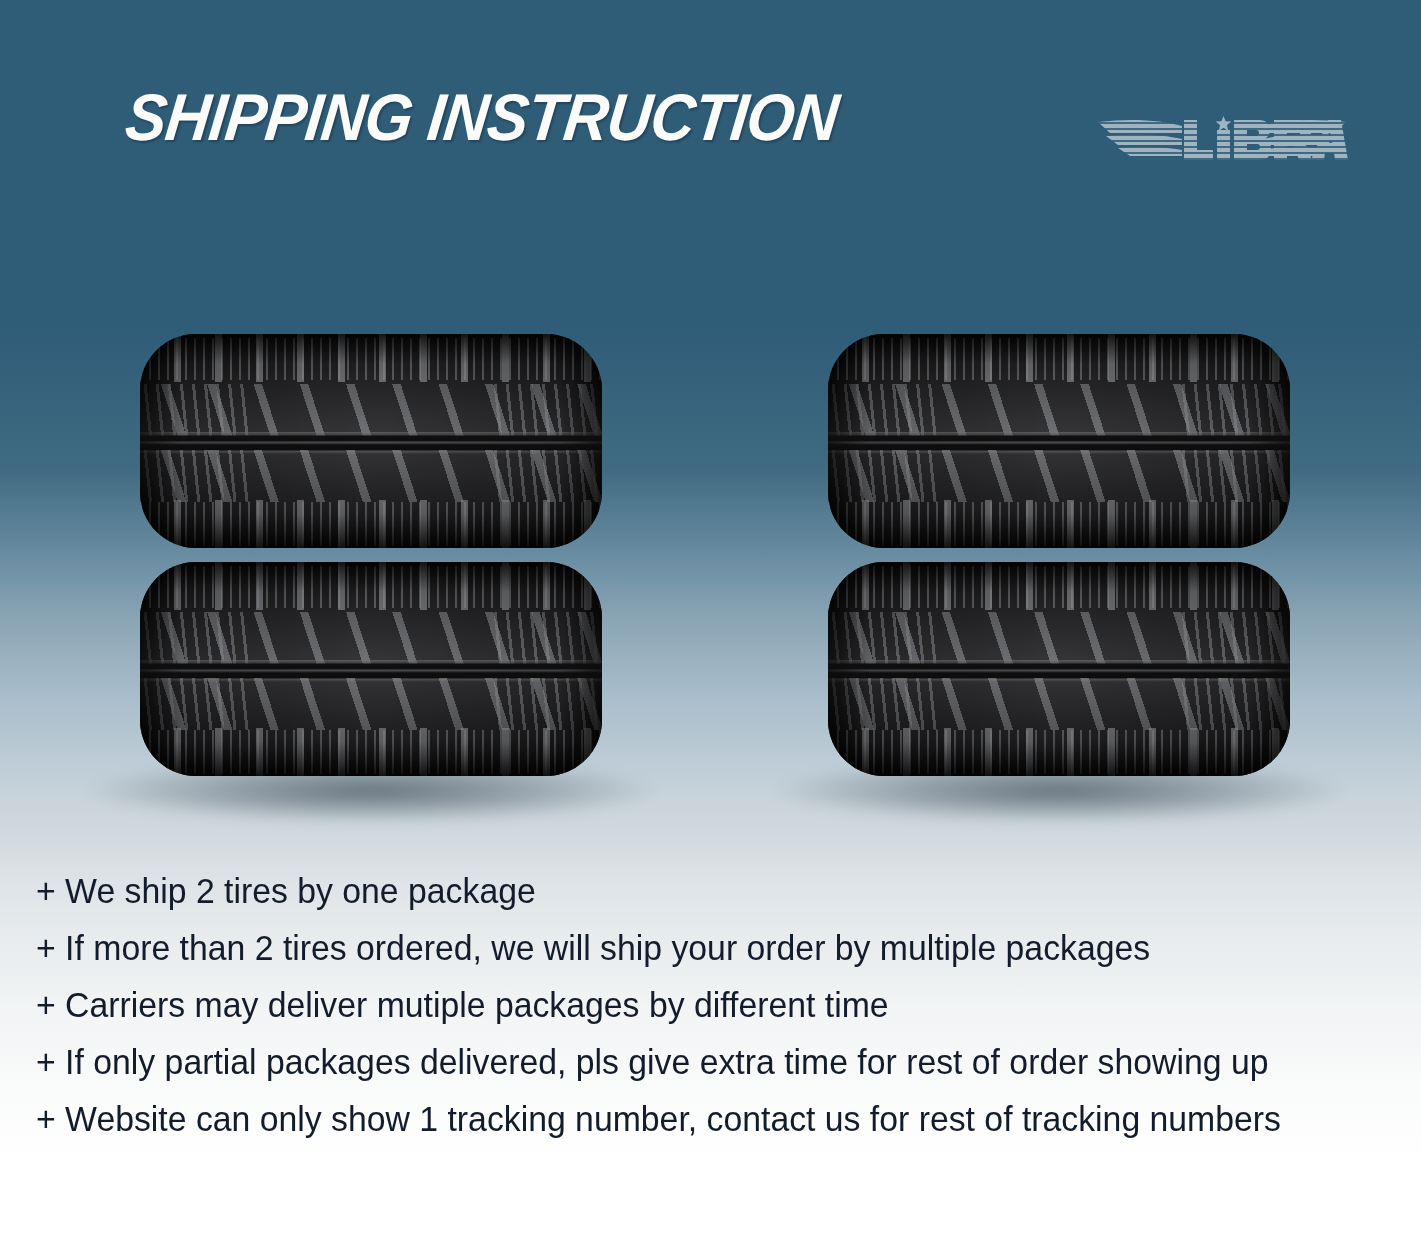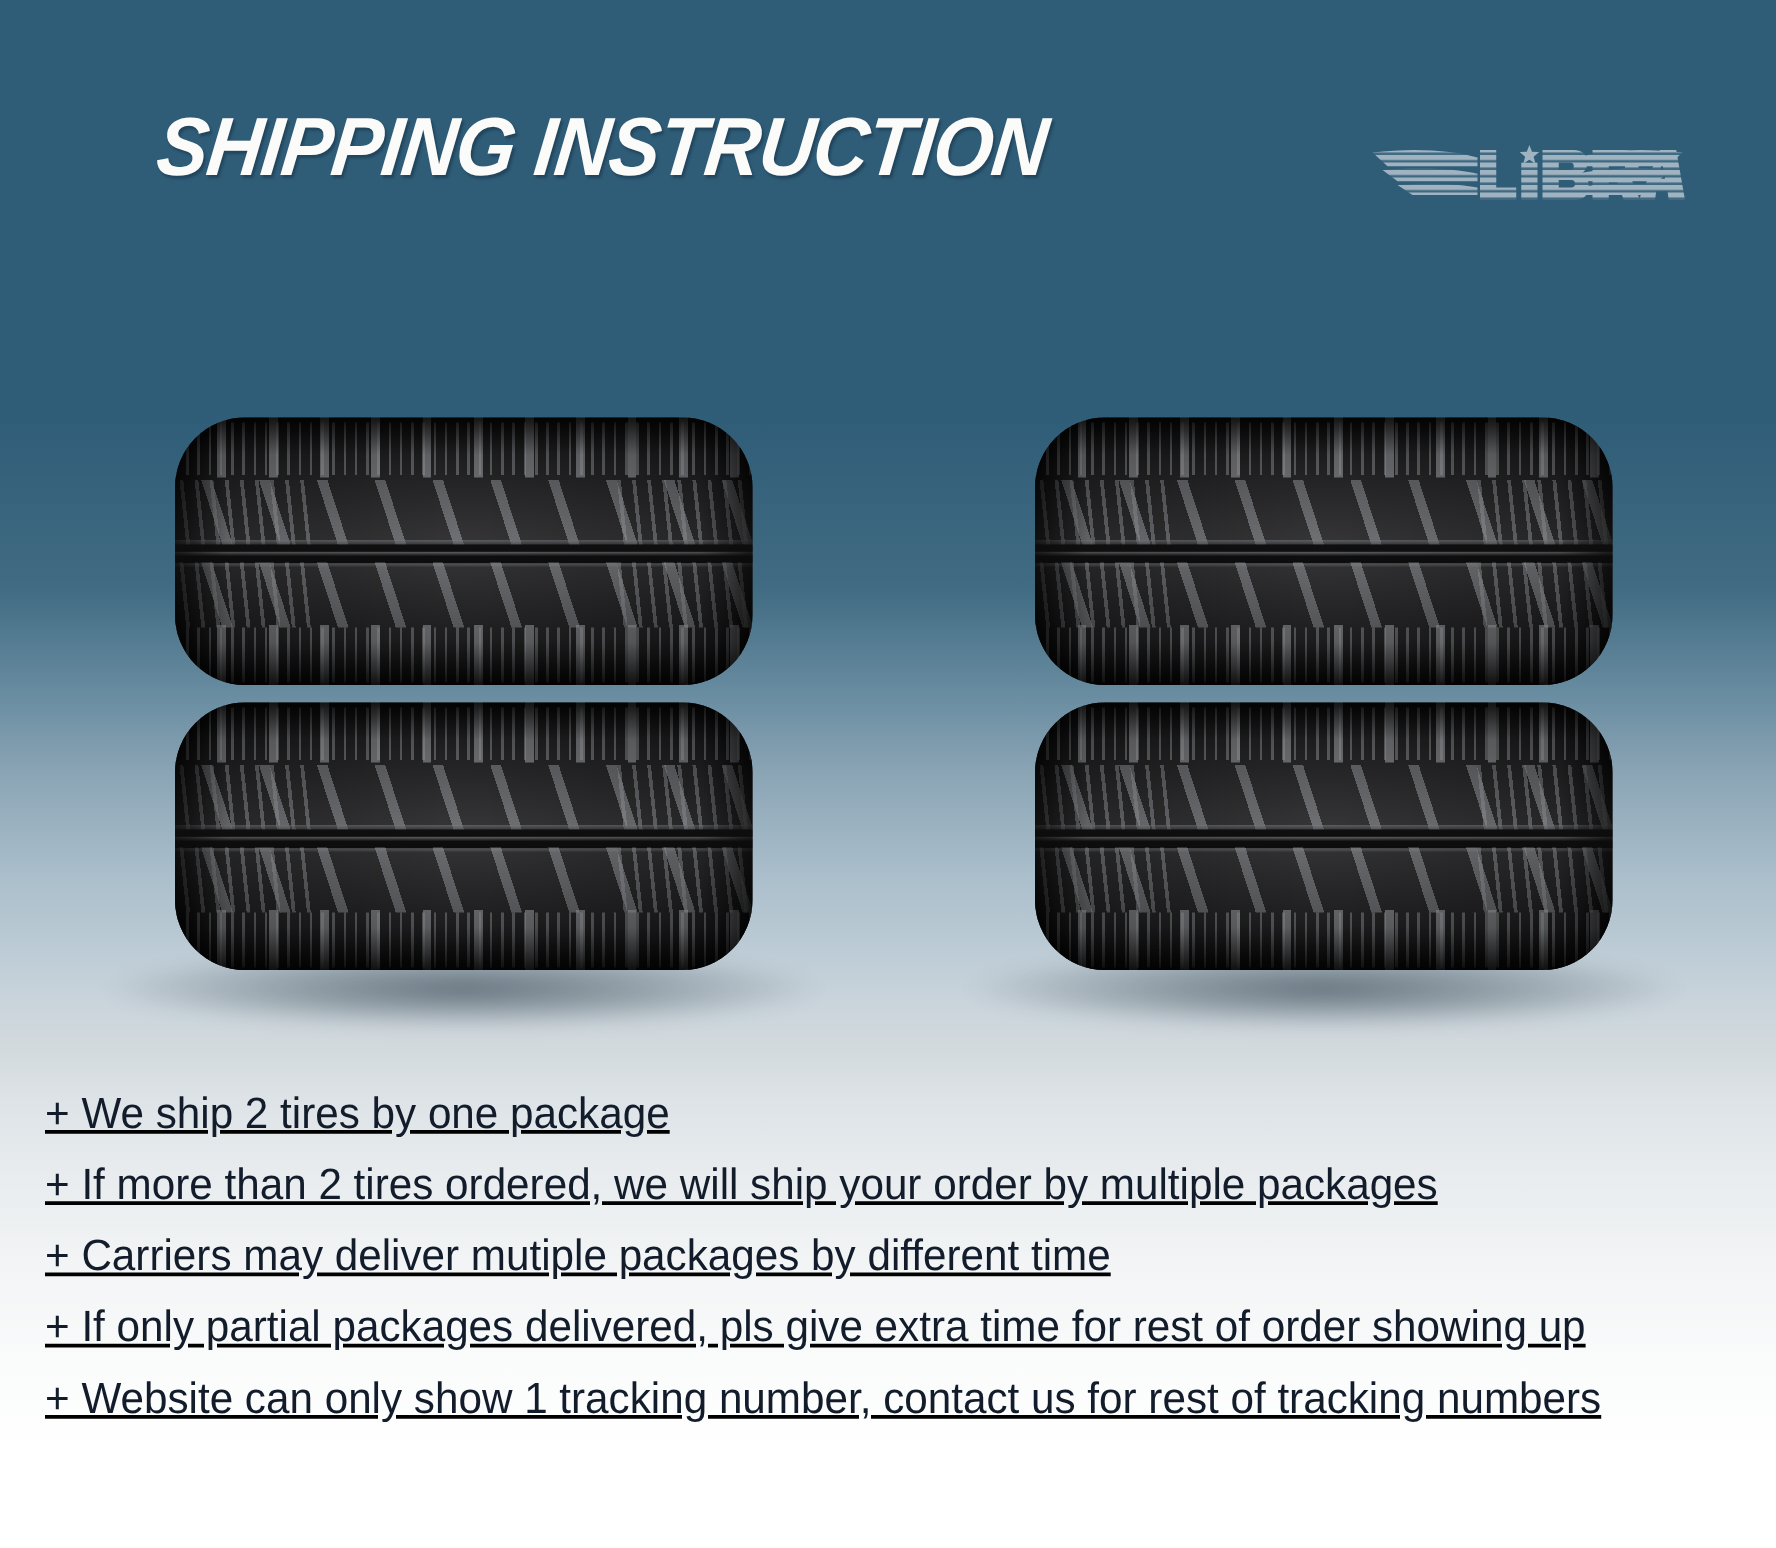--- a/index.html
+++ b/index.html
@@ -188,21 +188,20 @@
         rgba(25,40,52,0.0) 100%);
     filter: blur(6px);
   }
 
   
   .instructions {
     position: absolute;
     left: 36px;
     top: 862px;
     width: 1320px;
-    text-decoration: underline;
   }
   .instruction-line {
     font-size: 35px;
     line-height: 57px;
     color: #121c2b;
     white-space: nowrap;
     transform: scaleX(0.965);
     transform-origin: left center;
   }
 </style>

